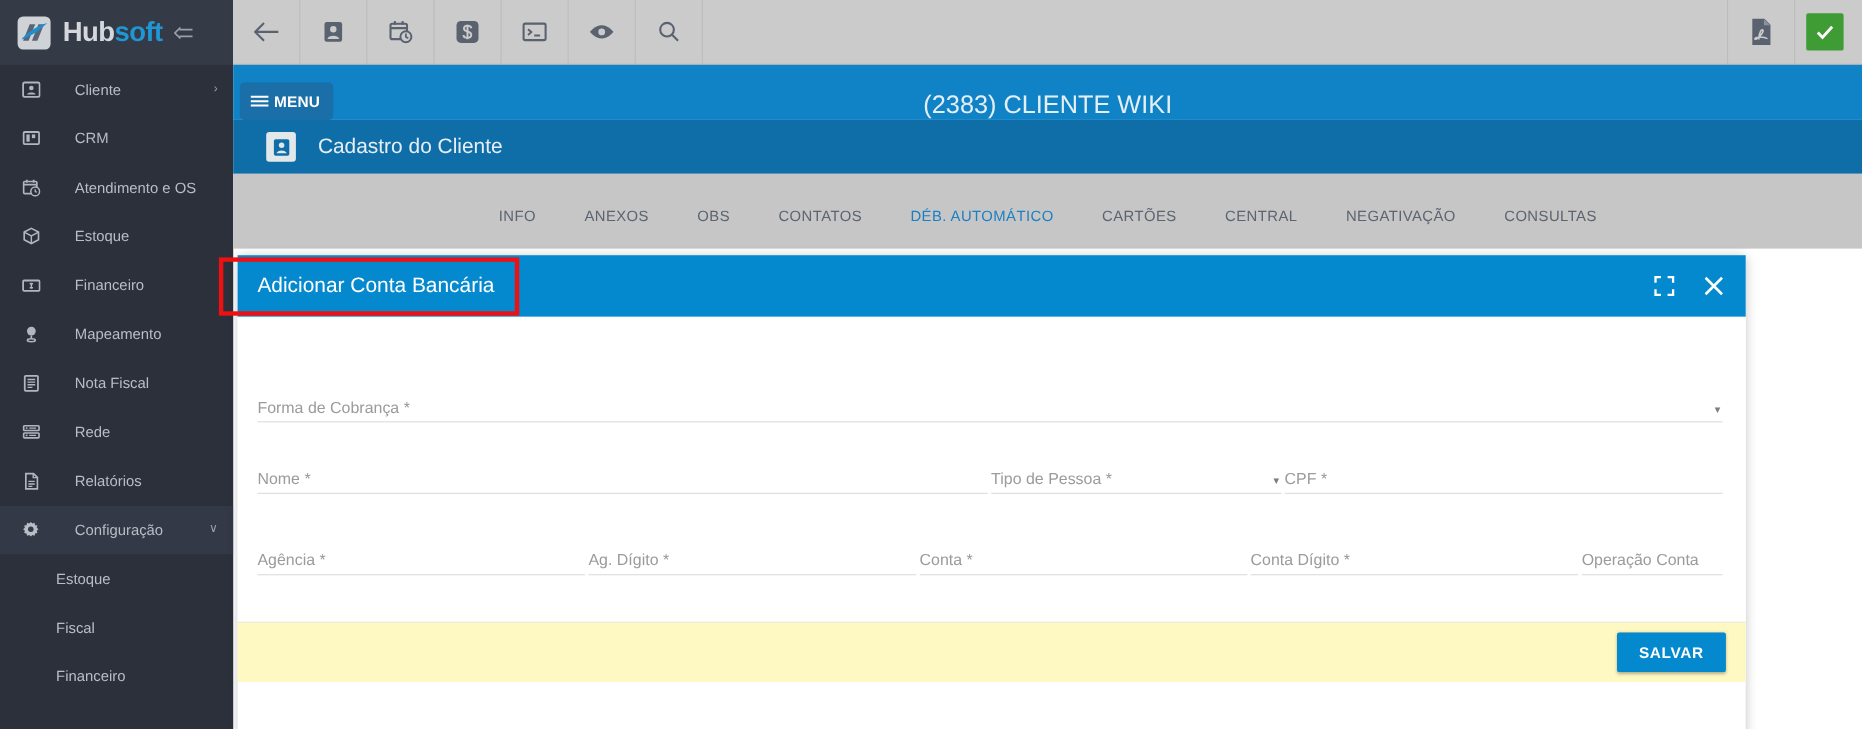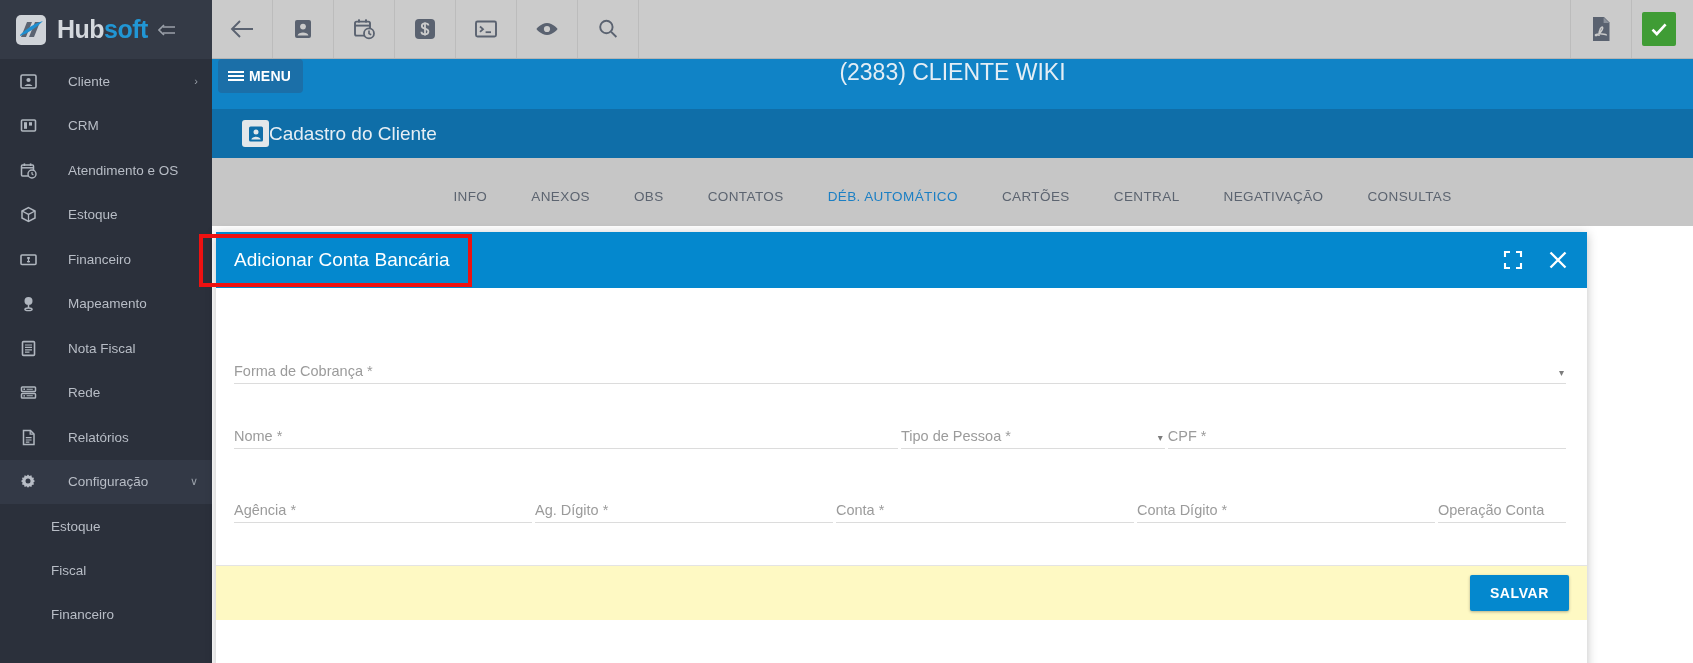--- a/index.html
+++ b/index.html
@@ -94,21 +94,21 @@
     width: 34px; height: 34px; background: #3f9c35;
     display: flex; align-items: center; justify-content: center;
     color: #fff; border-radius: 2px;
   }
 
   
   .page-head {
     position: absolute; left: 212px; top: 59px;
     width: 1481px; height: 50px;
     background: #1083c6;
-    display: flex; align-items: flex-start;
+    display: flex; align-items: flex-end;
   }
   .menu-btn {
     margin-left: 6px; height: 34px;
     background: #1b6fa8; color: #ffffff;
     border-radius: 4px; display: flex; align-items: center;
     padding: 0 12px 0 9px; font-size: 14px; font-weight: bold;
     letter-spacing: 0.2px;
   }
   .menu-btn .bars { margin-right: 4px; display: flex; }
   .page-title {
@@ -123,21 +123,21 @@
     width: 1481px; height: 49px;
     background: #0f6ea8;
     display: flex; align-items: center; padding-left: 30px;
   }
   .sub-icon {
     width: 27px; height: 27px; background: #e2e7ea;
     border-radius: 3px; display: flex; align-items: center;
     justify-content: center; color: #0f6ea8; flex: 0 0 auto;
   }
   .sub-title {
-    color: #e6eef4; font-size: 19px;
+    margin-left: 20px; color: #e6eef4; font-size: 19px;
   }
 
   
   .tabs {
     position: absolute; left: 212px; top: 158px;
     width: 1481px; height: 68px;
     background: #c6c6c6;
     display: flex; align-items: flex-end; justify-content: center;
   }
   .tabs-inner { display: flex; align-items: flex-end; padding-bottom: 22px; }

